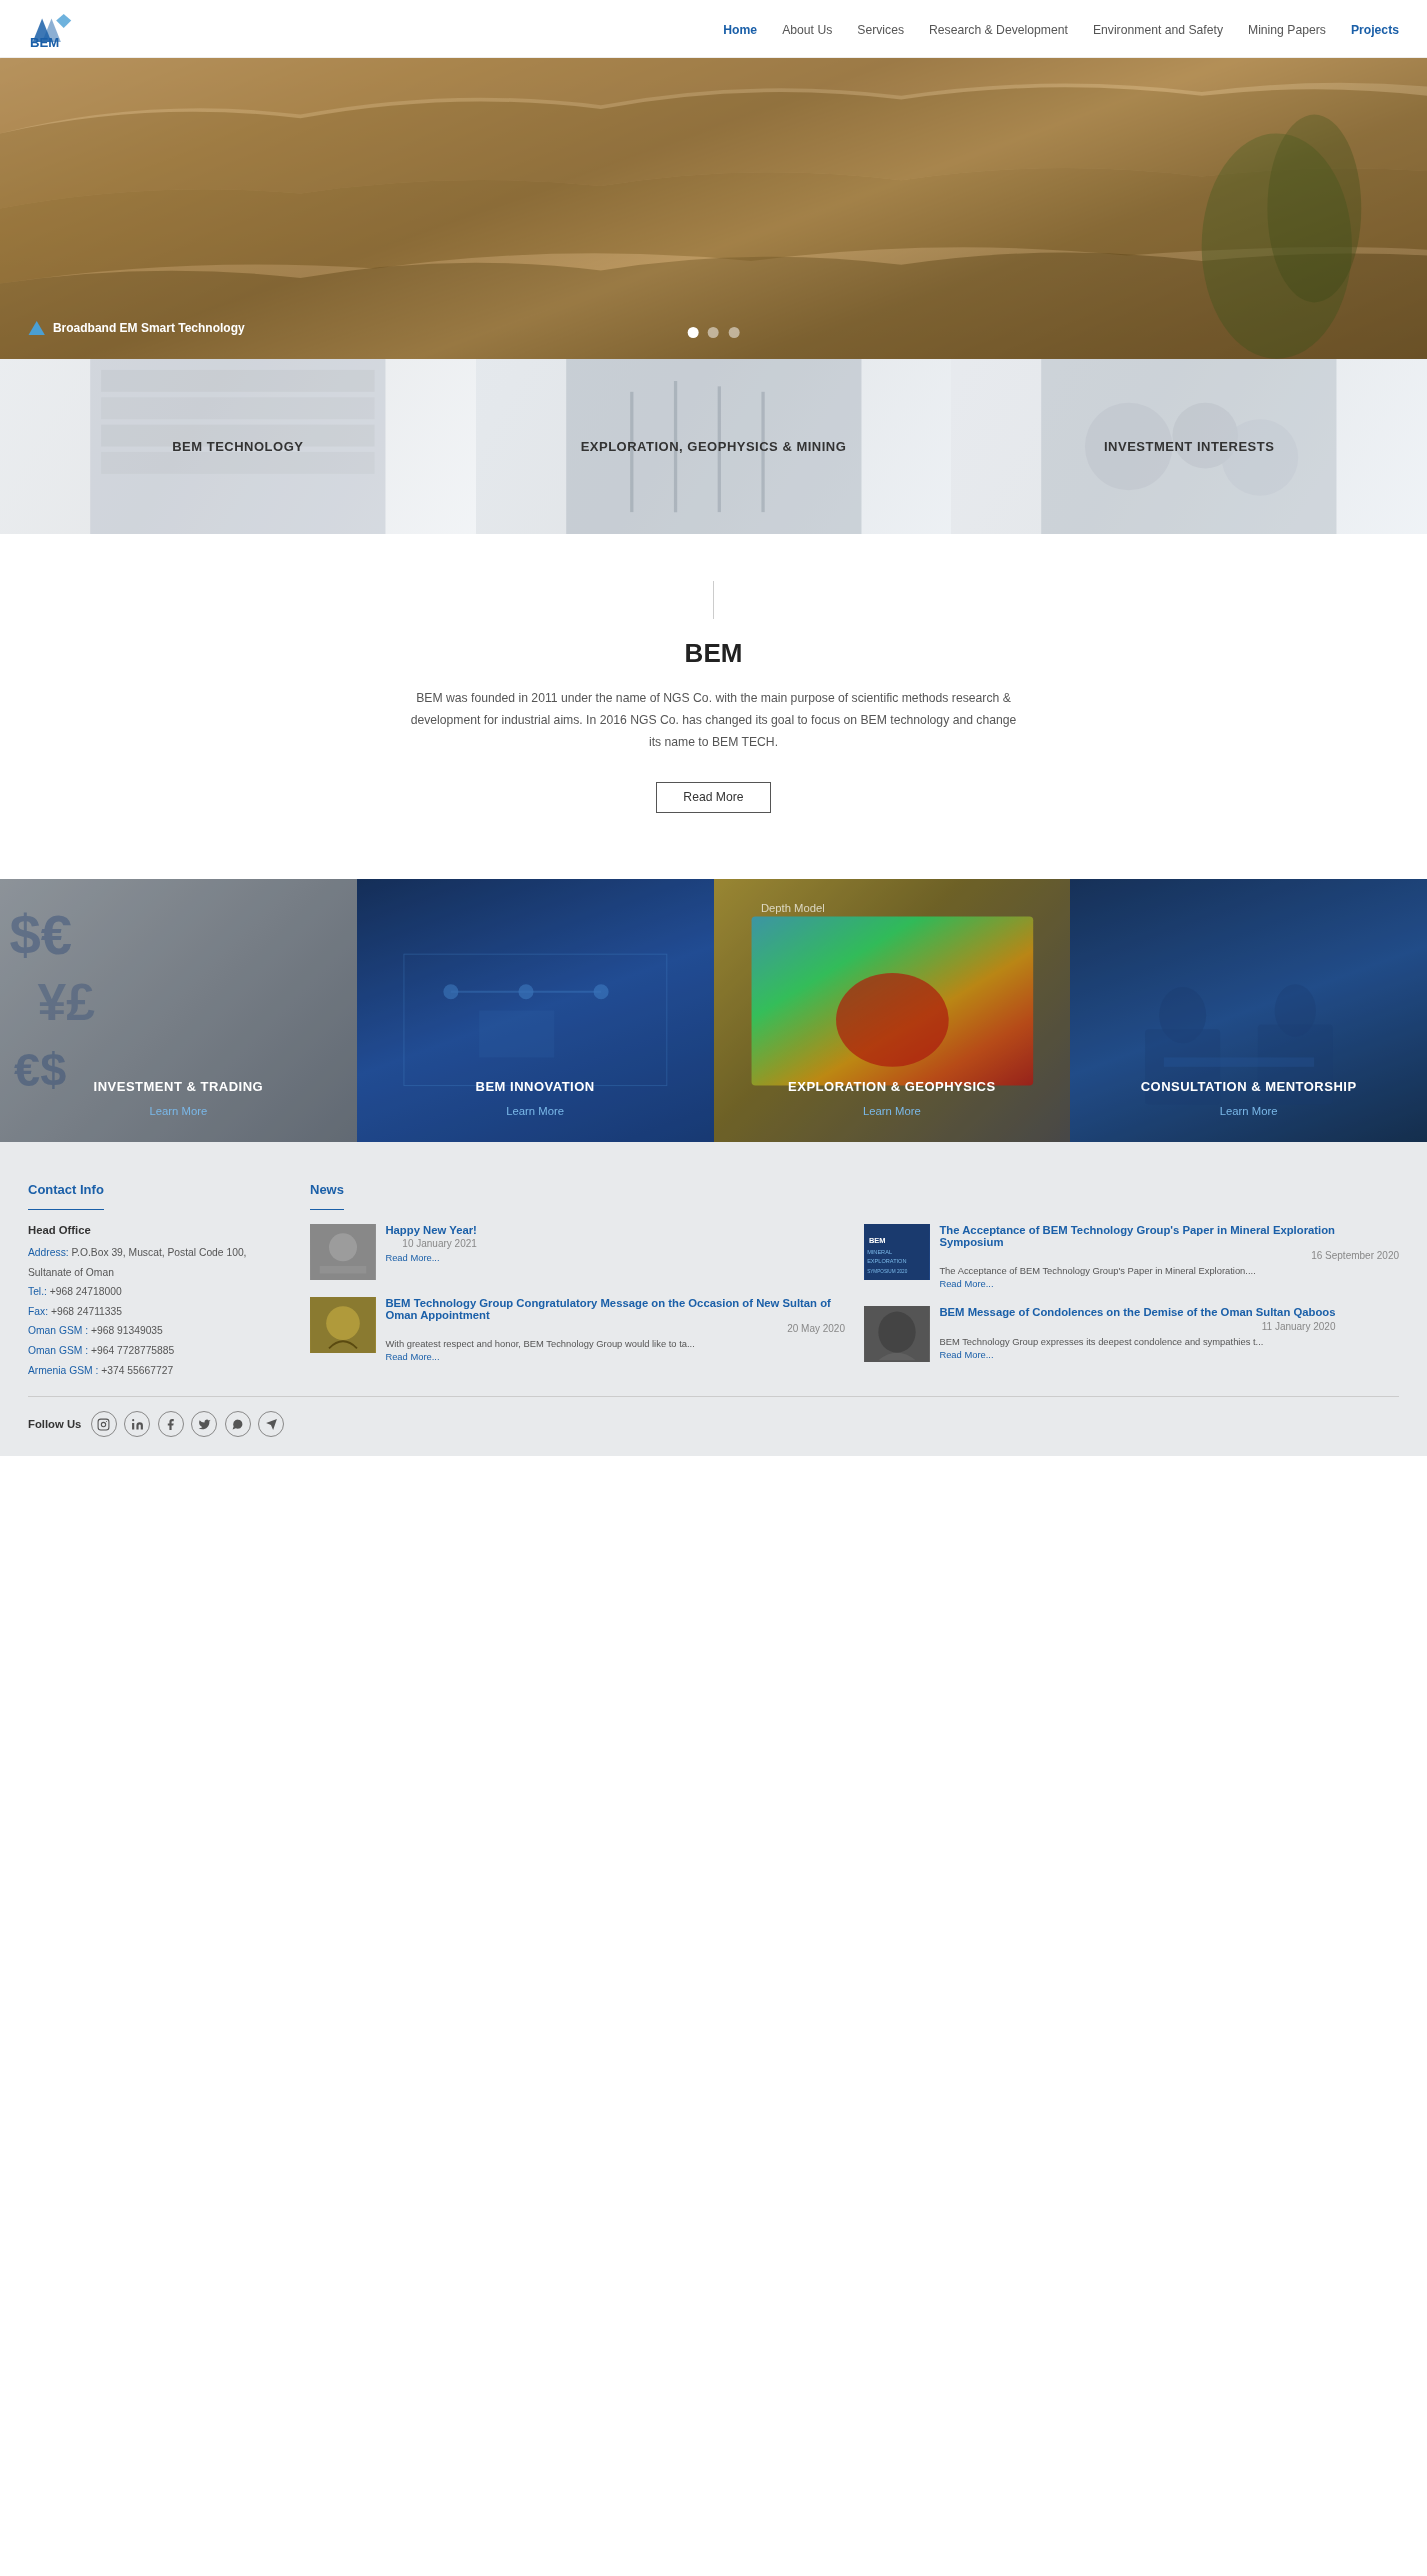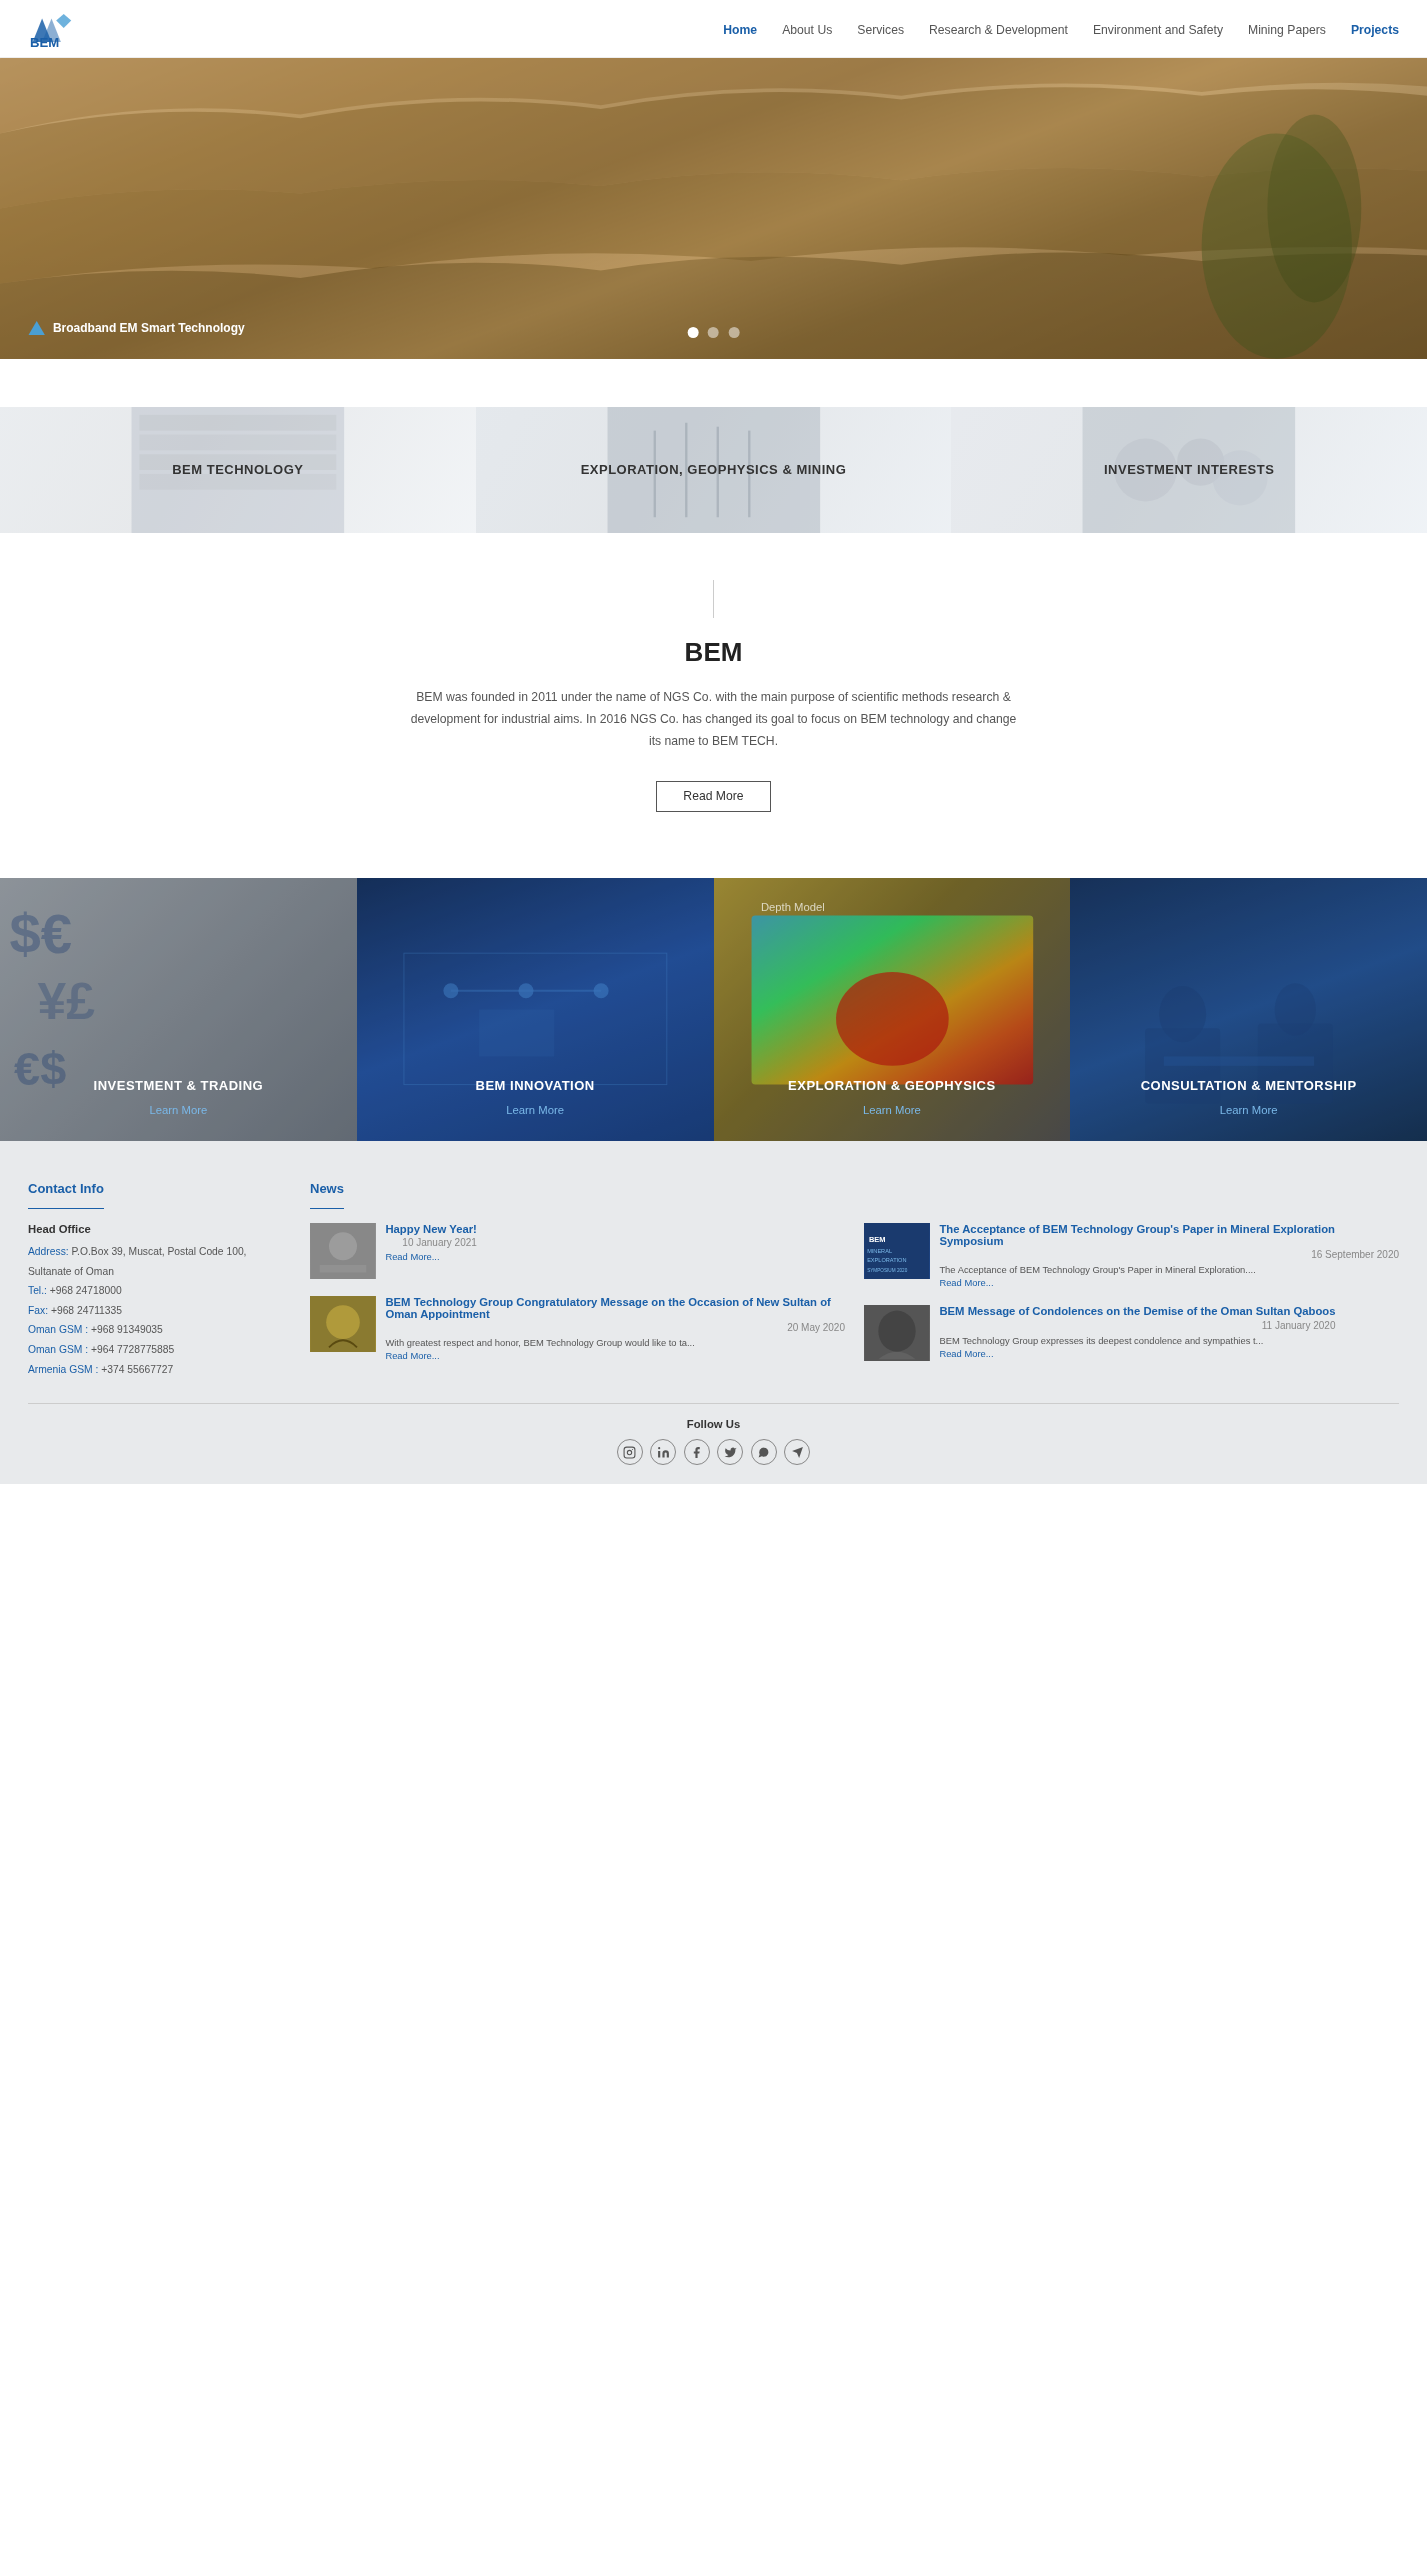--- a/index.html
+++ b/index.html
@@ -42,24 +42,23 @@
       width: 11.3px; height: 11.3px; border-radius: 50%;
       background: rgba(255,255,255,0.5);
     }
     .hero-dot.active { background: #fff; }
 
     
     .service-cards {
       display: flex; gap: 0; margin: 0;
     }
     .service-card {
-      flex: 1; position: relative; height: 126px; overflow: hidden;
+      flex: 1; position: relative; height: 175px; overflow: hidden;
       display: flex; align-items: center; justify-content: center;
       cursor: pointer;
-      margin-top: 48px;
     }
     .service-card-bg {
       position: absolute; inset: 0;
       opacity: 0.35;
     }
     .service-card-label {
       position: relative; z-index: 2;
       color: #333; font-size: 13px; font-weight: bold;
       text-align: center; padding: 9.4px;
       letter-spacing: 0.5px;
@@ -135,22 +134,22 @@
     .news-thumb-sultan { background: linear-gradient(135deg, #8a7a30 0%, #c0a840 100%); }
     .news-thumb-condole { background: linear-gradient(135deg, #555 0%, #888 100%); }
     .news-body {}
     .news-title { font-size: 11.3px; font-weight: bold; color: #1a5fa8; margin-bottom: 2.8px; }
     .news-date { font-size: 10px; color: #888; margin-bottom: 2.8px; text-align: right; }
     .news-excerpt { font-size: 9.4px; color: #555; line-height: 1.5; }
     .news-readmore { font-size: 9.4px; color: #1a5fa8; cursor: pointer; }
 
     
     .footer-bottom {
-      margin-top: 24px; padding-top: 14px; border-top: 0.9px solid #ccc;
-      display: flex; align-items: center; gap: 9.4px; flex-direction: column;
+      margin-top: 16px; padding-top: 14px; border-top: 0.9px solid #ccc;
+      display: flex; align-items: center; gap: 9.4px;
     }
     .follow-label { font-size: 11.3px; color: #333; font-weight: bold; }
     .social-icons { display: flex; gap: 7.5px; }
     .social-icon {
       width: 26px; height: 26px; border-radius: 50%;
       border: 0.9px solid #888;
       display: flex; align-items: center; justify-content: center;
       font-size: 11.3px; color: #555; cursor: pointer;
     }
 

